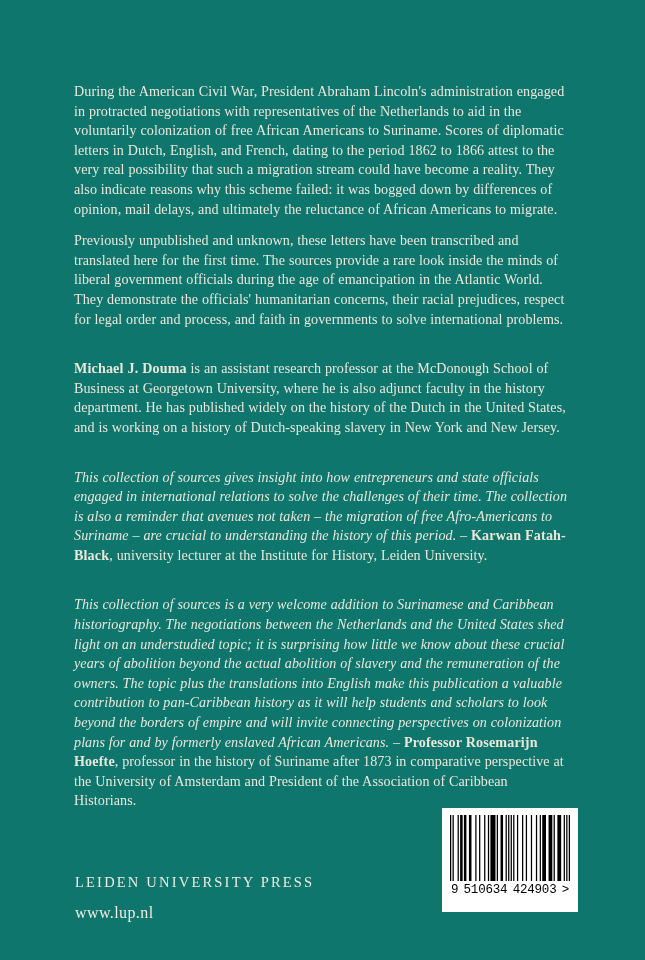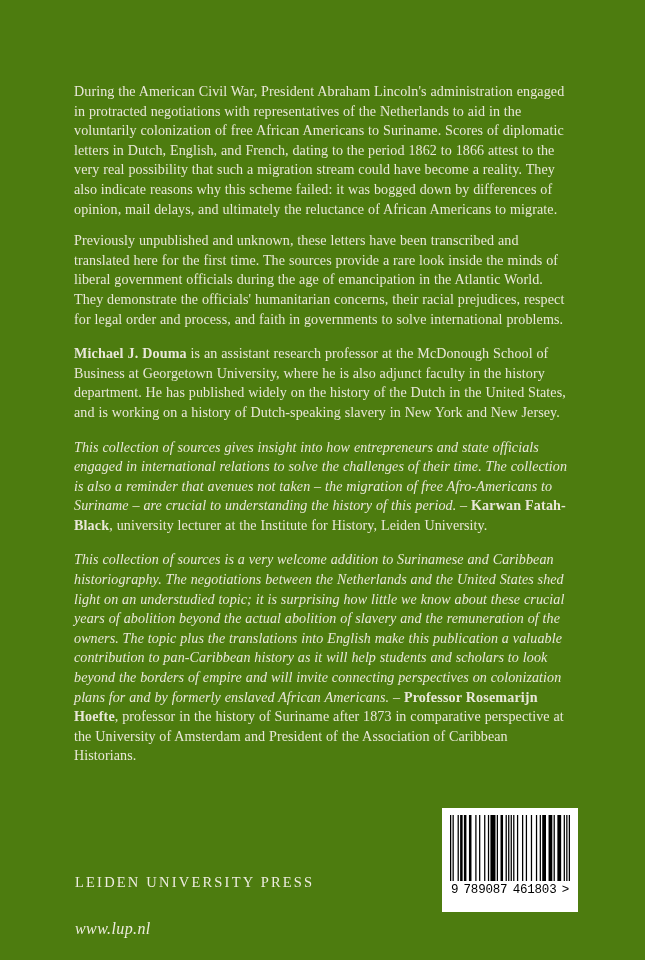--- a/index.html
+++ b/index.html
@@ -12,21 +12,21 @@
     height: 960px;
     background: #646b58;
     font-family: "Liberation Serif", "DejaVu Serif", serif;
     overflow: hidden;
     position: relative;
   }
 
   .cover {
     position: absolute;
     inset: 0;
-    background: #4d7c0f;
+    background: #0f766e;
   }
 
   .copy-block {
     position: absolute;
     left: 74px;
     top: 82px;
     width: 498px;
     color: #eceadd;
   }
 
@@ -38,21 +38,21 @@
     color: #e9e7d9;
     letter-spacing: 0.08px;
     word-spacing: 0.2px;
   }
 
   p.gap-sm {
     margin-top: 12px;
   }
 
   p.gap-lg {
-    margin-top: 15px;
+    margin-top: 30px;
   }
 
   .blurb {
     font-style: italic;
   }
 
   .bold-name {
     font-weight: bold;
     font-style: normal;
     letter-spacing: 0.15px;
@@ -74,22 +74,21 @@
     letter-spacing: 2.2px;
     line-height: 18px;
     white-space: nowrap;
     font-variant: small-caps;
     text-transform: uppercase;
   }
   .imprint-url {
     font-size: 16px;
     letter-spacing: 0.4px;
     line-height: 20px;
-    margin-top: 28px;
-    font-style: italic;
+    margin-top: 12px;
   }
 
   
   .barcode-box {
     position: absolute;
     left: 442px;
     top: 808px;
     width: 136px;
     height: 104px;
     background: #ffffff;
@@ -171,19 +170,19 @@
           <rect x="98.526" y="0" width="3.789" height="66"></rect>
           <rect x="103.579" y="0" width="1.263" height="66"></rect>
           <rect x="107.368" y="0" width="3.789" height="66"></rect>
           <rect x="113.684" y="0" width="1.263" height="66"></rect>
           <rect x="116.211" y="0" width="1.263" height="66"></rect>
           <rect x="118.737" y="0" width="1.263" height="66"></rect>
         </g>
     </svg>
     <div class="barcode-digits">
       <span>9</span>
-      <span>789087</span>
-      <span>461803</span>
+      <span>510634</span>
+      <span>424903</span>
       <span>&gt;</span>
     </div>
   </div>
 
 </div>
 
 </body></html>

